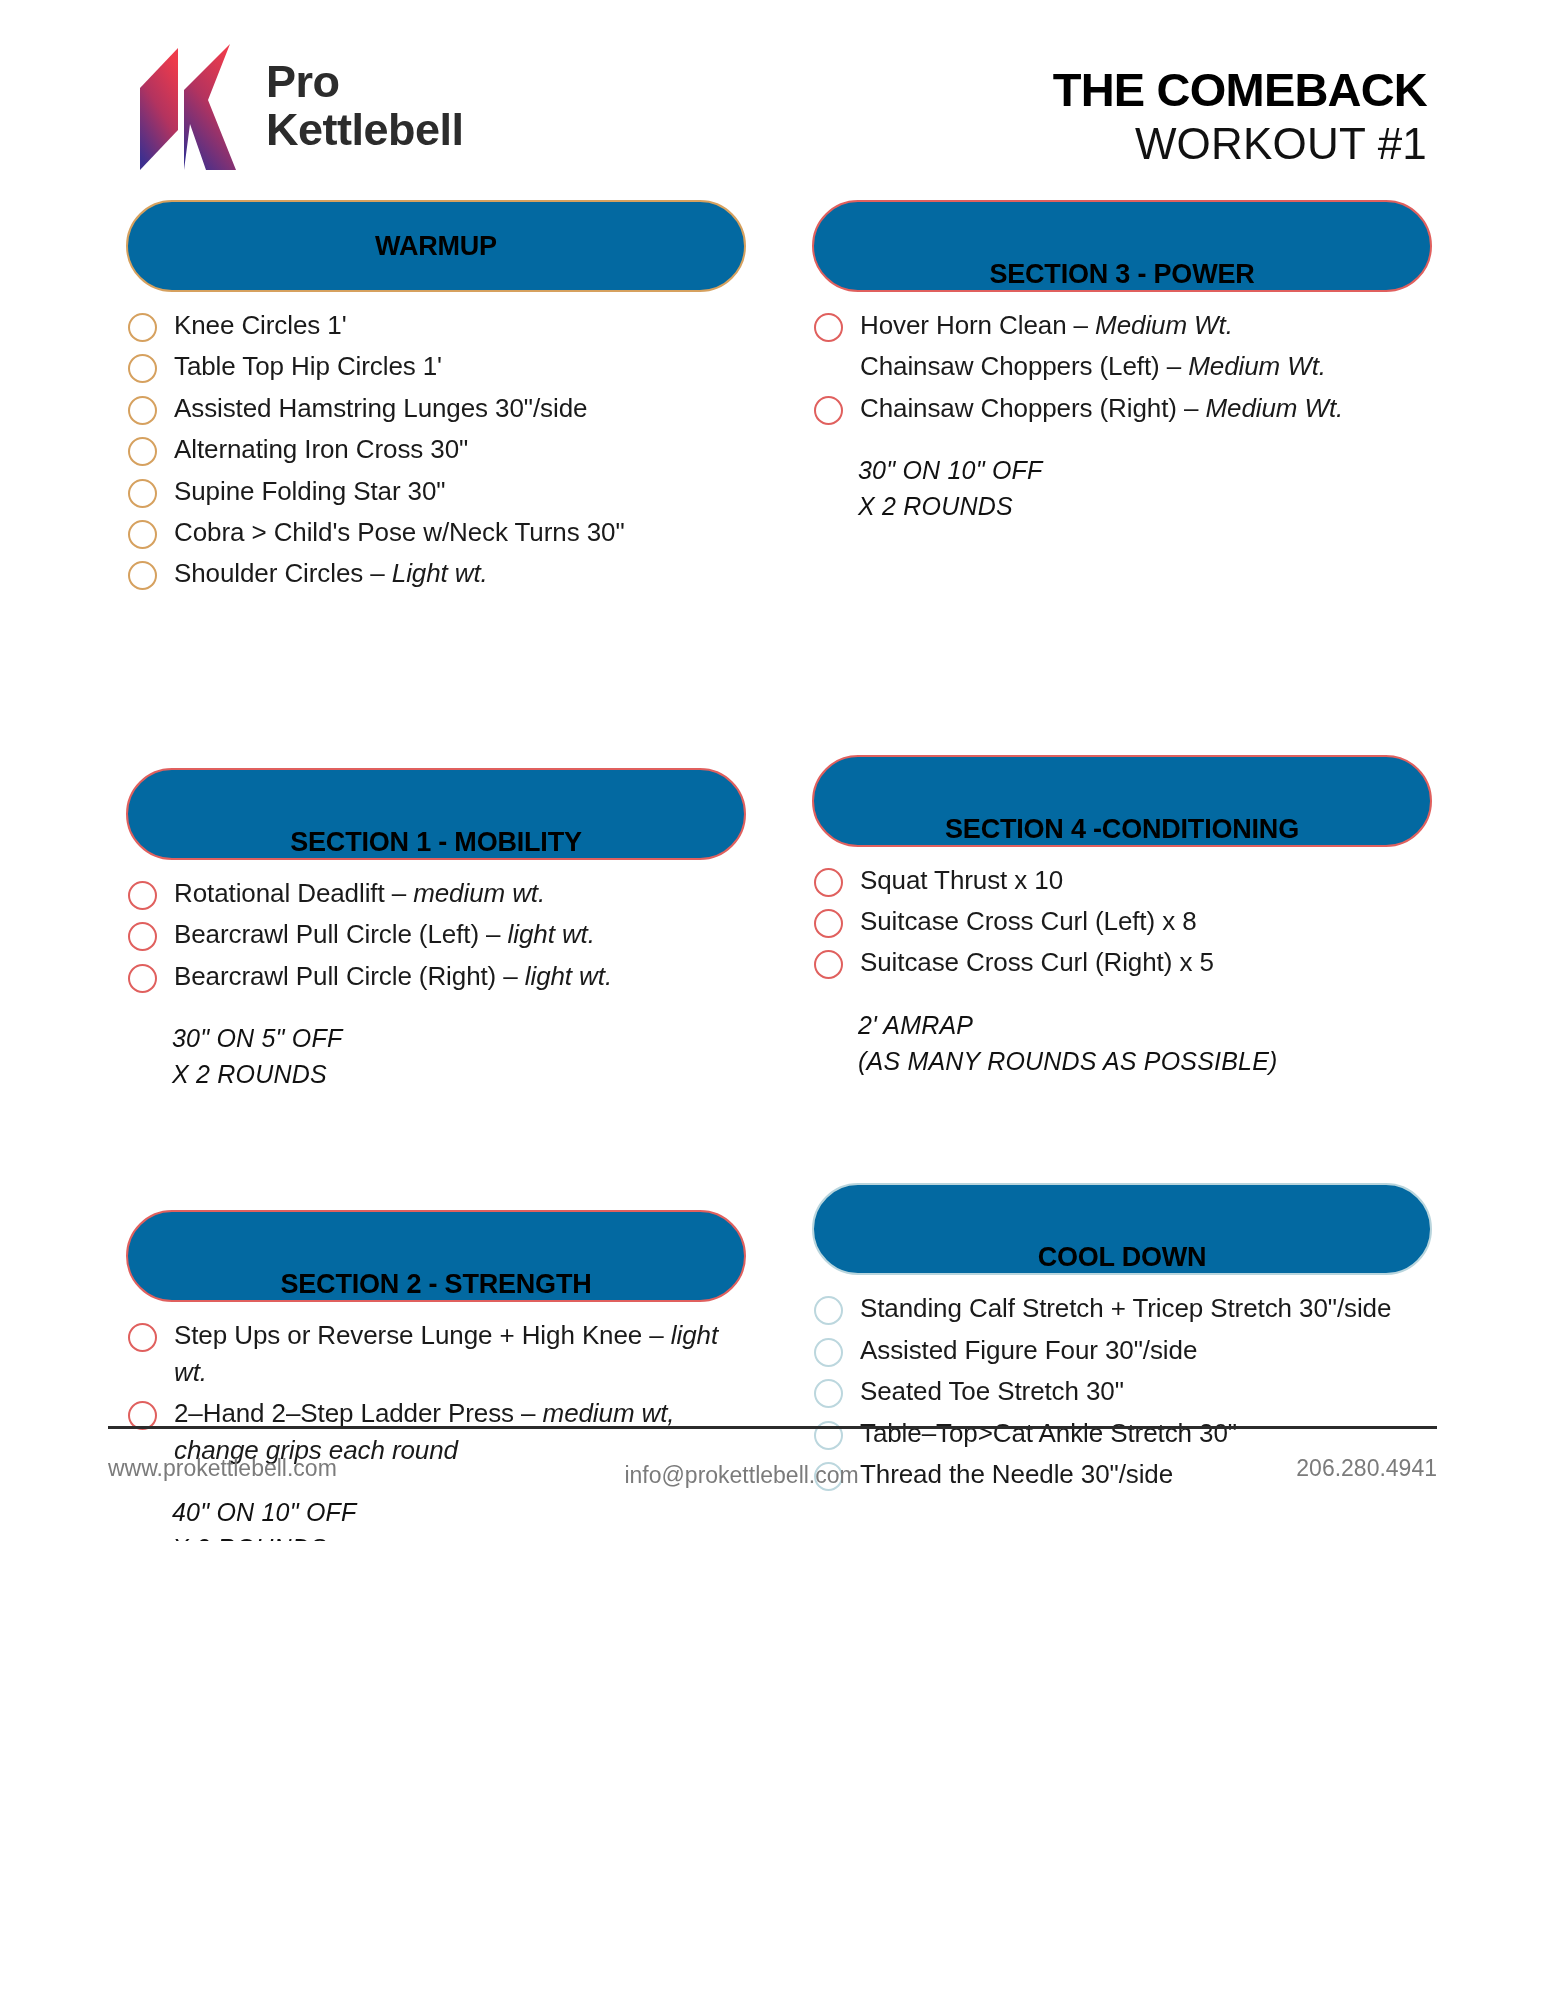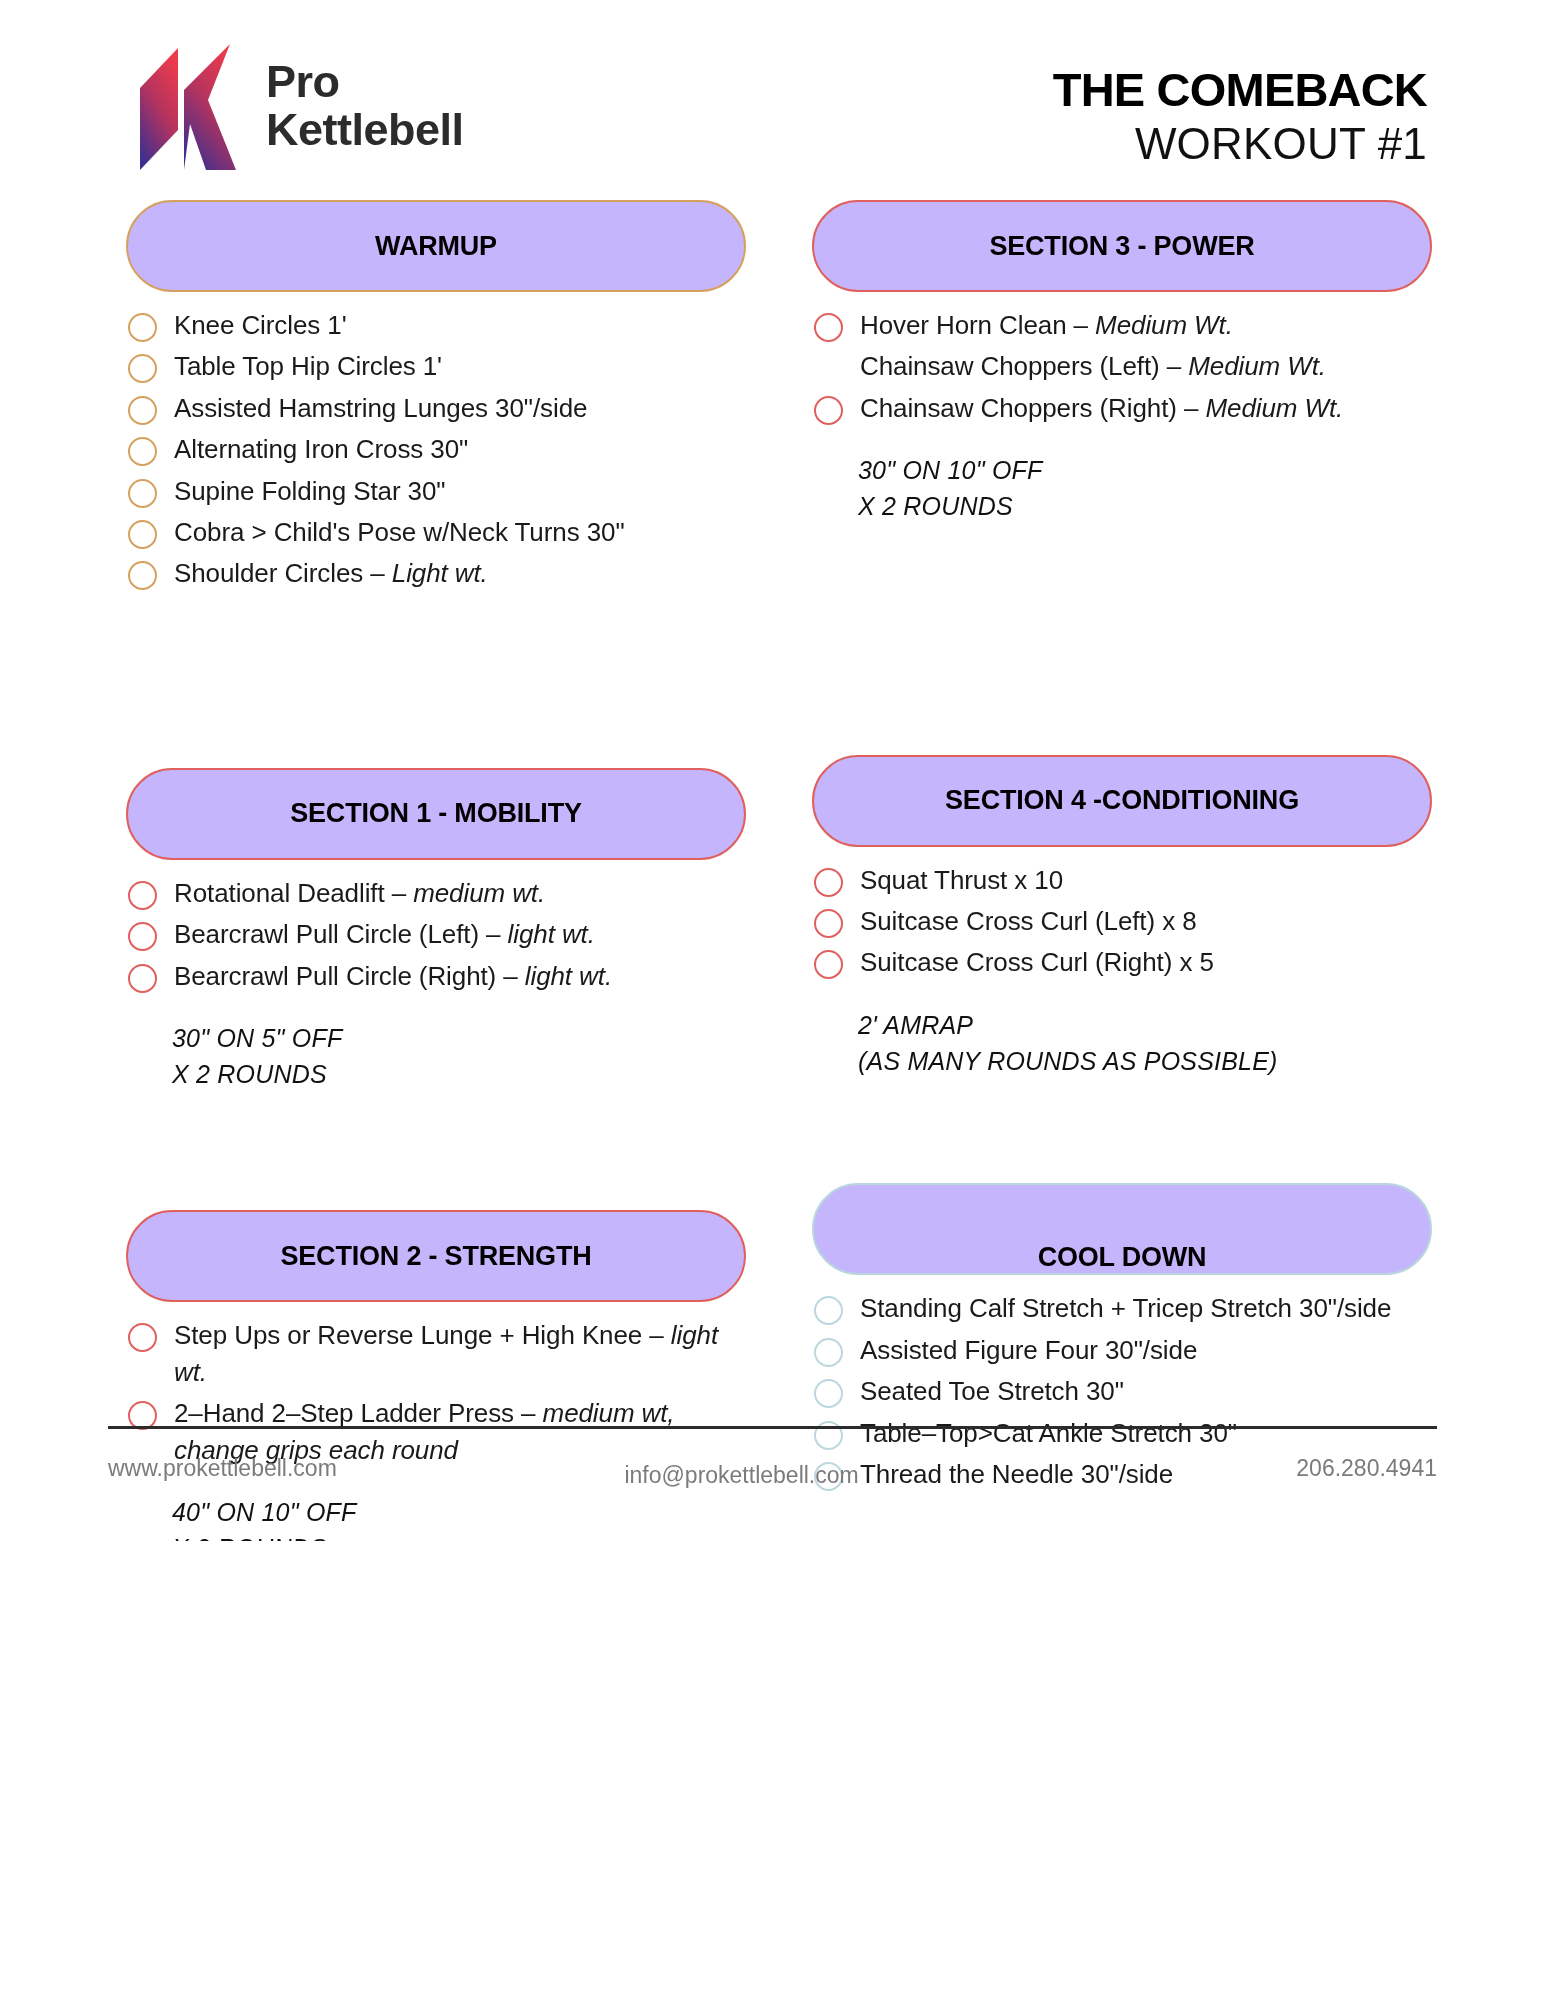--- a/index.html
+++ b/index.html
@@ -90,36 +90,36 @@
 
   .block {
     margin-bottom: 0;
   }
 
   
   .pill {
     height: 92px;
     border-radius: 46px;
     border: 2px solid #cfcfcf;
-    background: #c4b5fd;
+    background: #0369a1;
     display: flex;
     align-items: center;
     justify-content: center;
     margin: 0 0 0 0;
   }
   .pill-label {
     font-size: 27px;
     font-weight: bold;
     letter-spacing: -0.2px;
     color: #000;
     text-align: center;
   }
 
   .pill.tan    { border-color: #d6a15f; }
-  .pill.red    { border-color: #e0605e; }
+  .pill.red    { border-color: #e0605e; align-items: flex-end; }
   .pill.blue   { border-color: #b9d5dd; align-items: flex-end; }
 
   
   .list {
     margin-top: 14px;
     padding-left: 2px;
   }
 
   .item {
     display: flex;

